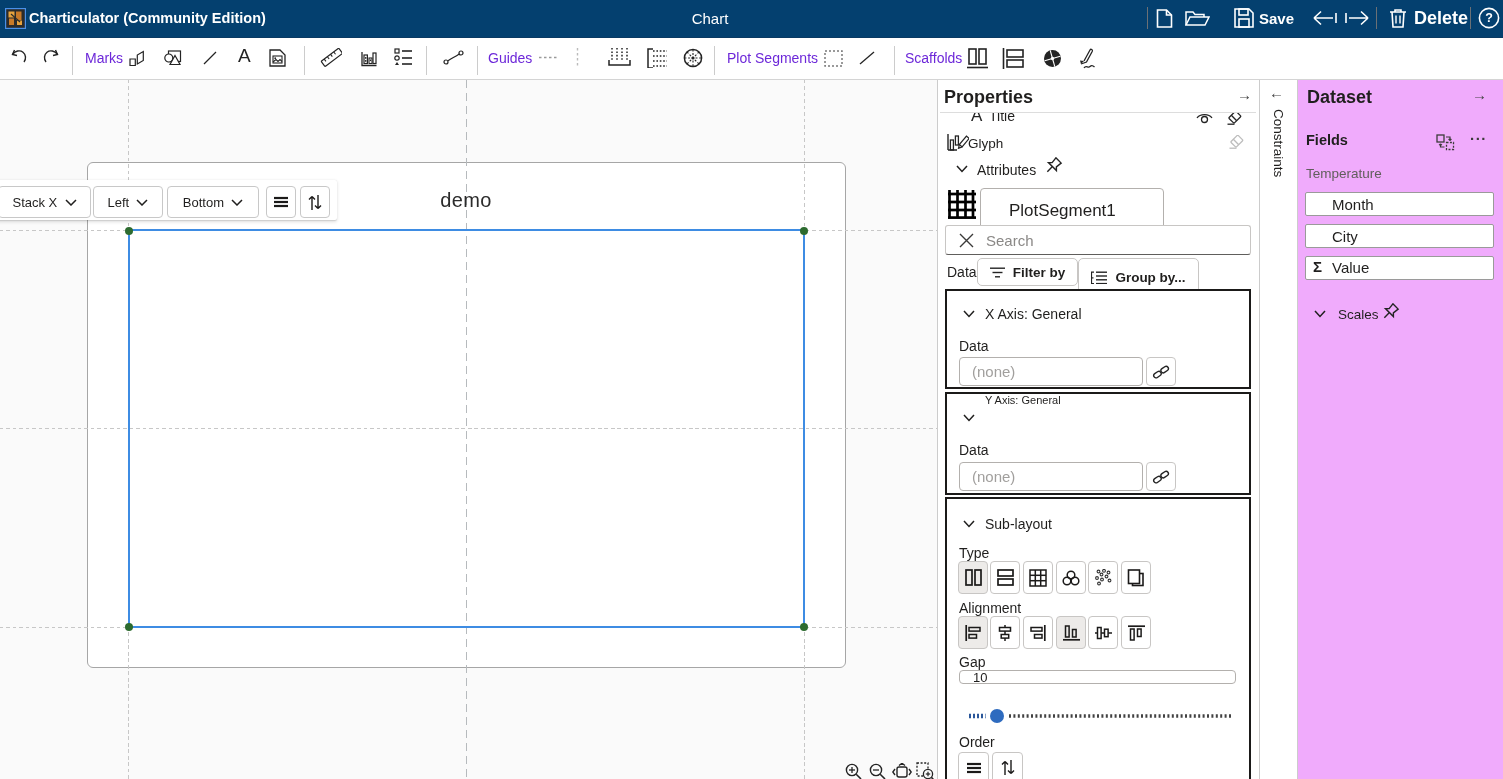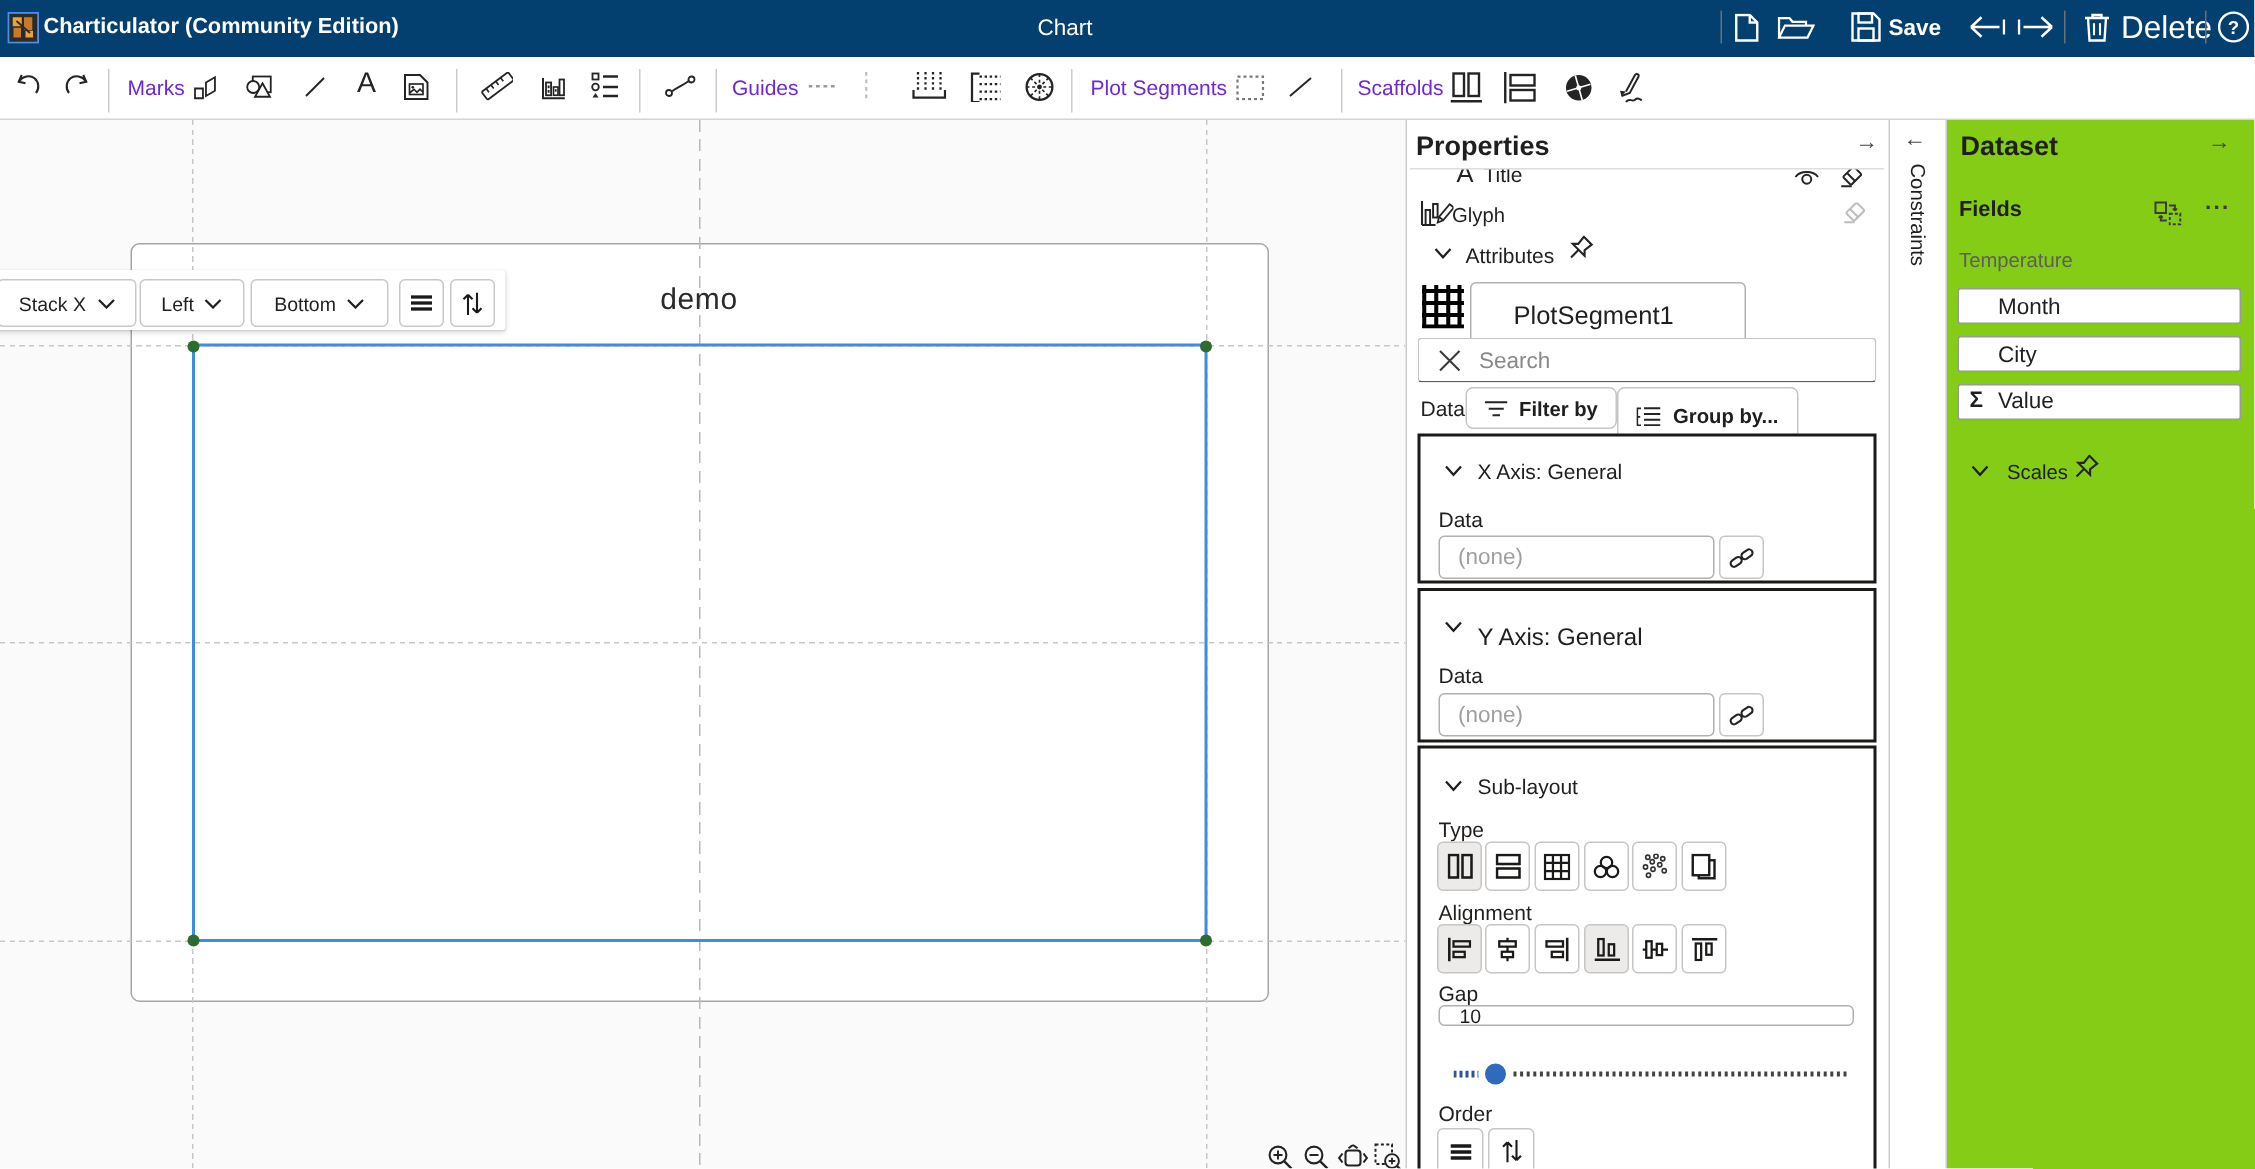--- a/index.html
+++ b/index.html
@@ -24,21 +24,21 @@
 #frame { position:absolute; left:87px; top:82px; width:759px; height:506px; background:#fff; border:1px solid #a6a6a6; border-radius:6px; }
 #plot { position:absolute; left:128px; top:149px; width:677px; height:399px; border:2px solid #3e8ce3; }
 .gdot { position:absolute; width:8.6px; height:8.6px; border-radius:50%; background:#2d6b2f; }
 #demo { position:absolute; left:416px; top:110px; width:100px; text-align:center; font-size:20px; line-height:20px; letter-spacing:0.4px; color:#2b2b2b; }
 #ftb { position:absolute; left:-10px; top:100px; width:347px; height:40px; background:#fff; border-radius:2px; box-shadow:0 1.6px 3.6px rgba(0,0,0,.13), 0 0.3px 0.9px rgba(0,0,0,.1); }
 .fbtn { position:absolute; top:6px; height:32px; background:#fff; border:1px solid #c8c8c8; border-radius:4px; display:flex; align-items:center; justify-content:center; font-size:13px; color:#201f1e; }
 
 
 #props { position:absolute; left:938px; top:80px; width:320px; height:699px; background:#fff; }
 #constraints { position:absolute; left:1259px; top:80px; width:39px; height:699px; background:#fff; border-left:1px solid #ccc; border-right:1px solid #ccc; }
-#dataset { position:absolute; left:1298px; top:80px; width:205px; height:699px; background:#84cc16; }
+#dataset { position:absolute; left:1298px; top:80px; width:205px; height:699px; background:#f0abfc; }
 .phead { position:absolute; font-size:18px; font-weight:bold; color:#201f1e; }
 .parrow { position:absolute; font-size:15px; color:#444; }
 .sect { position:absolute; border:2px solid #1b1a19; background:#fff; }
 .inp { position:absolute; border:1px solid #b3b0ad; border-radius:4px; background:#fff; font-size:13px; color:#201f1e; display:flex; align-items:center; }
 .ibtn { position:absolute; background:#fff; border:1px solid #c8c6c4; border-radius:4px; display:flex; align-items:center; justify-content:center; }
 .chev { stroke:#201f1e; stroke-width:1.5; fill:none; }
 </style>
 </head>
 <body>
 <div id="app">
@@ -79,21 +79,21 @@
   <svg class="abs" style="left:1345px;top:10px" width="24" height="16" viewBox="0 0 24 16">
     <path d="M4 8 L23 8 M23 8 L16 1.5 M23 8 L16 14.5 M1 3 L1 13" fill="none" stroke="#fff" stroke-width="1.6"></path>
   </svg>
   <div class="sep" style="left:1376px"></div>
 
   <svg class="abs" style="left:1389px;top:8px" width="18" height="20" viewBox="0 0 18 20">
     <path d="M1 4 L17 4 M6 4 L6 2 L12 2 L12 4" fill="none" stroke="#fff" stroke-width="1.6"></path>
     <path d="M3 4 L4 19 L14 19 L15 4" fill="none" stroke="#fff" stroke-width="1.6"></path>
     <path d="M7 7.5 L7 15.5 M11 7.5 L11 15.5" fill="none" stroke="#fff" stroke-width="1.4"></path>
   </svg>
-  <div class="abs" style="left:1414px;top:0;height:37px;line-height:37px;font-size:21px;font-weight:normal;">Delete</div>
+  <div class="abs" style="left:1414px;top:0;height:37px;line-height:37px;font-size:18px;font-weight:bold;">Delete</div>
   <div class="sep" style="left:1470px"></div>
   <svg class="abs" style="left:1478px;top:7px" width="22" height="22" viewBox="0 0 22 22">
     <circle cx="11" cy="11" r="9.6" fill="none" stroke="#fff" stroke-width="1.6"></circle>
     <text x="11" y="15.4" text-anchor="middle" font-size="12.5" font-weight="bold" fill="#fff" font-family="Liberation Sans">?</text>
   </svg>
 </div>
 
 <div id="toolbar">
 
   <svg class="abs" style="left:11px;top:11px" width="17" height="16" viewBox="0 0 17 16">
@@ -427,21 +427,21 @@
         <rect x="9.4" y="4.8" width="8" height="4.6" rx="2.3"></rect>
       </g>
           </svg>
     </div>
   </div>
 
   <div class="sect" style="left:7px;top:312px;width:306px;height:103px;">
     <svg class="abs" style="left:16px;top:20px" width="12" height="8" viewBox="0 0 12 8">
           <path class="chev" d="M1 1 L6 6.5 L11 1"></path>
         </svg>
-    <div class="abs" style="left:38px;top:23px;font-size:16px;color:#201f1e;">Y Axis: General</div>
+    <div class="abs" style="left:38px;top:0;font-size:11px;color:#201f1e;">Y Axis: General</div>
     <div class="abs" style="left:12px;top:48px;font-size:14px;color:#201f1e;">Data</div>
     <div class="inp" style="left:12px;top:68px;width:184px;height:29px;padding-left:12px;font-size:15px;color:#a19f9d;">(none)</div>
     <div class="ibtn" style="left:199px;top:68px;width:30px;height:29px;">
       <svg width="18" height="14" viewBox="0 0 18 14">
             <g fill="none" stroke="#242424" stroke-width="1.4" transform="rotate(-35 9 7)">
         <rect x="0.6" y="4.8" width="8" height="4.6" rx="2.3"></rect>
         <rect x="9.4" y="4.8" width="8" height="4.6" rx="2.3"></rect>
       </g>
           </svg>
     </div>

